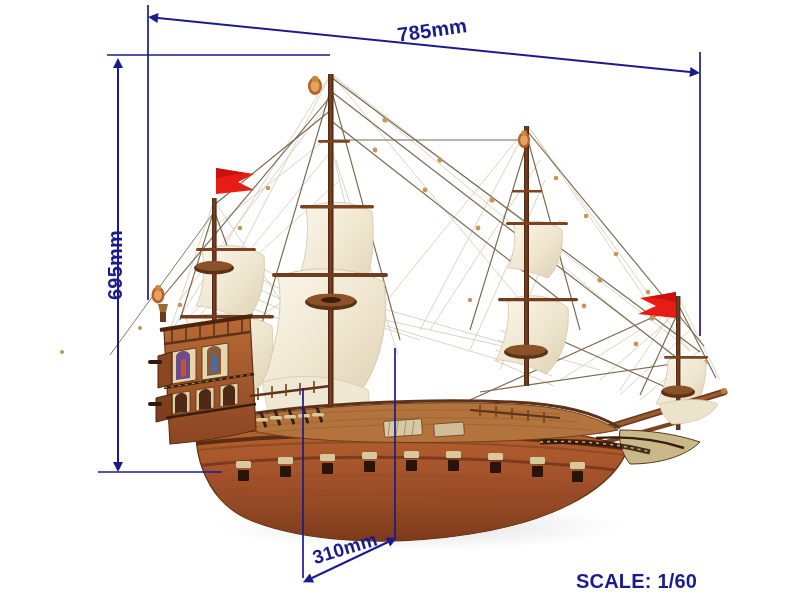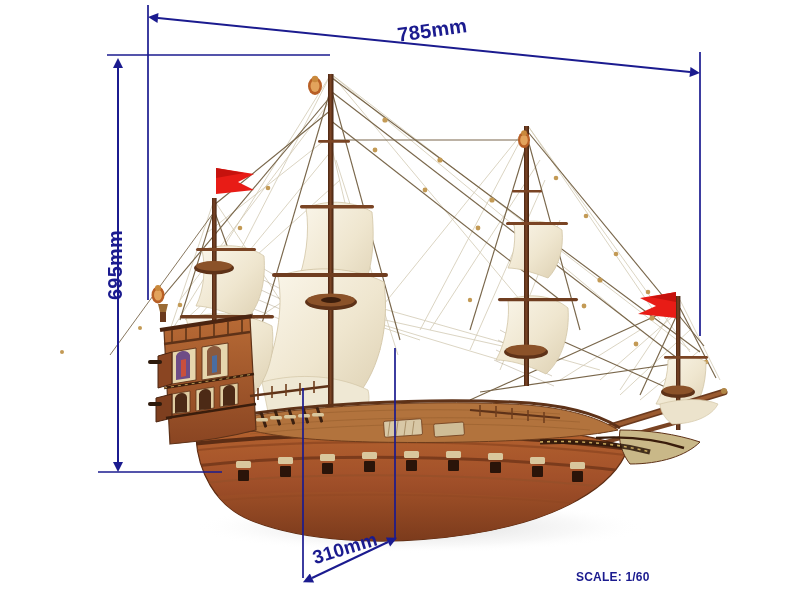--- a/index.html
+++ b/index.html
@@ -17,21 +17,21 @@
     position:absolute;
     color:#1b1b8f;
     font-weight:bold;
     white-space:nowrap;
     font-family:"Liberation Sans", sans-serif;
     letter-spacing:0.2px;
   }
   #label-785{ left:396px; top:24px; font-size:20px; transform:rotate(-8deg); transform-origin:left top;}
   #label-695{ left:104px; top:300px; font-size:20px; transform:rotate(-90deg); transform-origin:left top;}
   #label-310{ left:310px; top:548px; font-size:19px; transform:rotate(-17deg); transform-origin:left top;}
-  #label-scale{ left:576px; top:570px; font-size:12px; }
+  #label-scale{ left:576px; top:570px; font-size:20px; }
 </style>
 </head>
 <body>
 
 <div id="stage">
 
   <svg id="artwork" viewBox="0 0 800 600">
     <defs>
       <linearGradient id="hullGrad" x1="0" y1="0" x2="0" y2="1">
         <stop offset="0%" stop-color="#b4632f"></stop>

